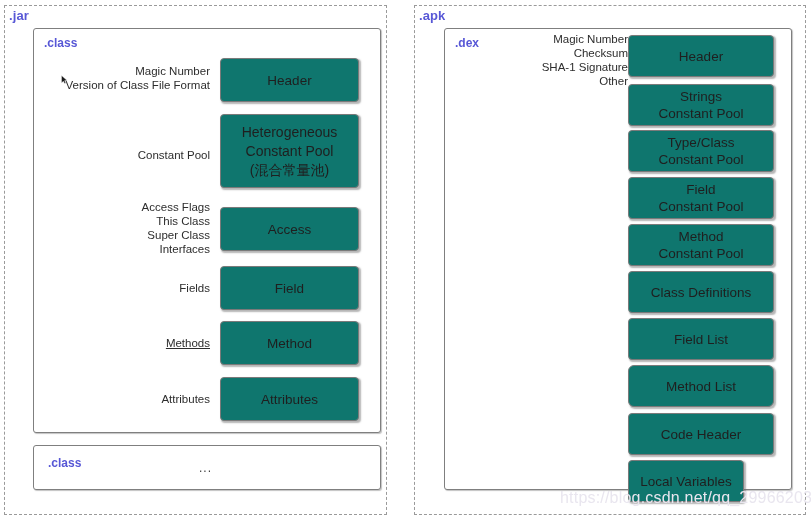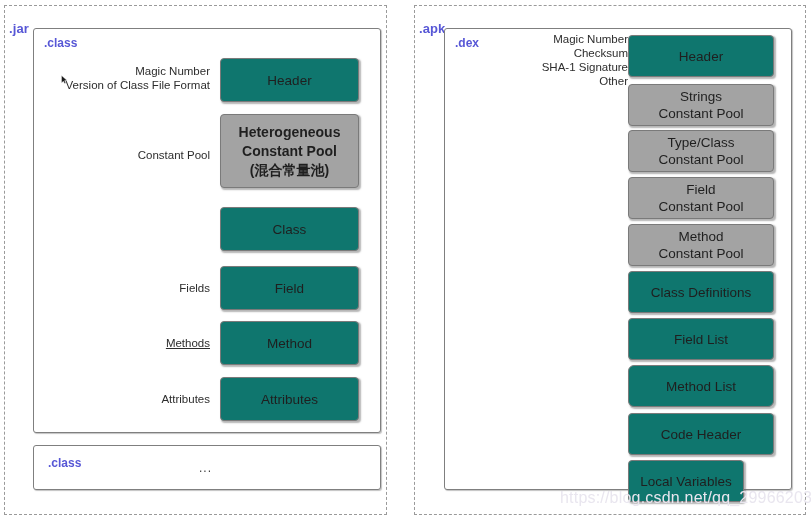--- a/index.html
+++ b/index.html
@@ -32,21 +32,20 @@
   #jar-panel  { left: 4px;   top: 5px; width: 383px; height: 510px; }
   #apk-panel  { left: 414px; top: 5px; width: 392px; height: 510px; }
 
   .panel-tag {
     position: absolute;
     font-size: 13px;
     font-weight: bold;
     color: #5757d6;
     letter-spacing: 0.1px;
     white-space: nowrap;
-    margin-top: 13px;
   }
   #jar-tag  { left: 9px;   top: 8px; }
   #apk-tag  { left: 419px; top: 8px; }
 
   
   .inner-box {
     position: absolute;
     border: 1px solid #7f7f7f;
     border-radius: 3px;
     background: #ffffff;
@@ -97,21 +96,21 @@
     align-items: center;
     justify-content: center;
     text-align: center;
     color: #1f1f1f;
     font-size: 13.5px;
     line-height: 17px;
     box-shadow: 1.5px 1.5px 1.5px rgba(110,110,110,0.5);
     white-space: pre-line;
   }
   .block.pink { background: #0f766e; }
-  .block.blue { background: #a3a3a3; }
+  .block.blue { background: #0f766e; }
   .block.big  { font-size: 14px; line-height: 19px; }
 
   
   #watermark {
     position: absolute;
     left: 560px;
     top: 489px;
     font-size: 16px;
     color: #e9e6ef;
     white-space: nowrap;
@@ -137,25 +136,29 @@
   <div class="panel-tag" id="jar-tag">.jar</div>
 
   <div class="inner-box" id="class-box"></div>
   <div class="inner-tag" id="class-tag">.class</div>
 
   <div class="ann" style="left:20px; top:64px; width:190px;">Magic Number
 Version of Class File Format</div>
   <div class="block pink" style="left:220px; top:58px; width:139px; height:44px;">Header</div>
 
   <div class="ann" style="left:20px; top:148px; width:190px;">Constant Pool</div>
-  <div class="block blue big" style="left:220px; top:114px; width:139px; height:74px;font-weight:bold;">Heterogeneous
+  <div class="block blue big" style="left:220px; top:114px; width:139px; height:74px;">Heterogeneous
 Constant Pool
 (混合常量池)</div>
 
-  <div class="block pink" style="left:220px; top:207px; width:139px; height:44px;">Class</div>
+  <div class="ann" style="left:20px; top:200px; width:190px;">Access Flags
+This Class
+Super Class
+Interfaces</div>
+  <div class="block pink" style="left:220px; top:207px; width:139px; height:44px;">Access</div>
 
   <div class="ann" style="left:20px; top:281px; width:190px;">Fields</div>
   <div class="block pink" style="left:220px; top:266px; width:139px; height:44px;">Field</div>
 
   <div class="ann" style="left:20px; top:336px; width:190px;text-decoration:underline;">Methods</div>
   <div class="block pink" style="left:220px; top:321px; width:139px; height:44px;">Method</div>
 
   <div class="ann" style="left:20px; top:392px; width:190px;">Attributes</div>
   <div class="block pink" style="left:220px; top:377px; width:139px; height:44px;">Attributes</div>
 

